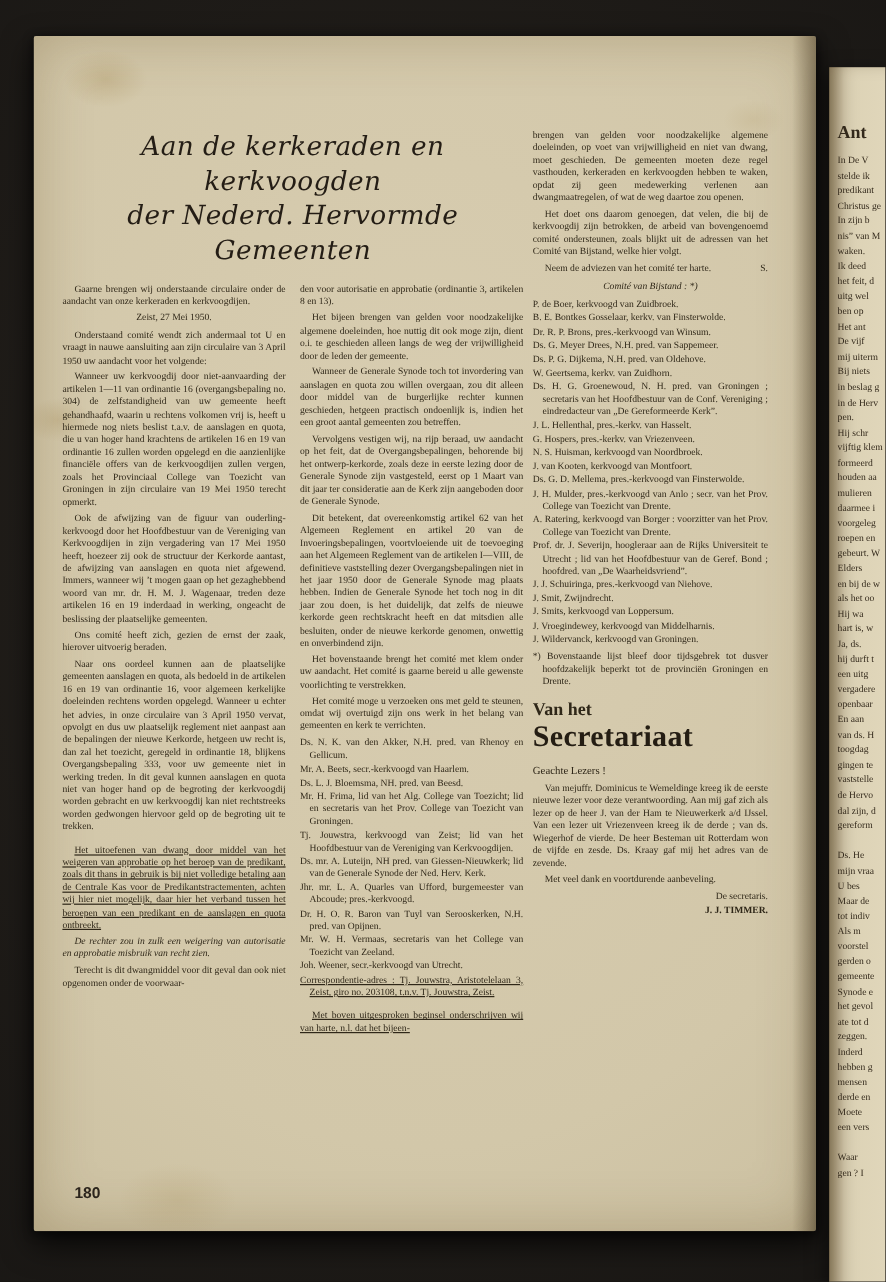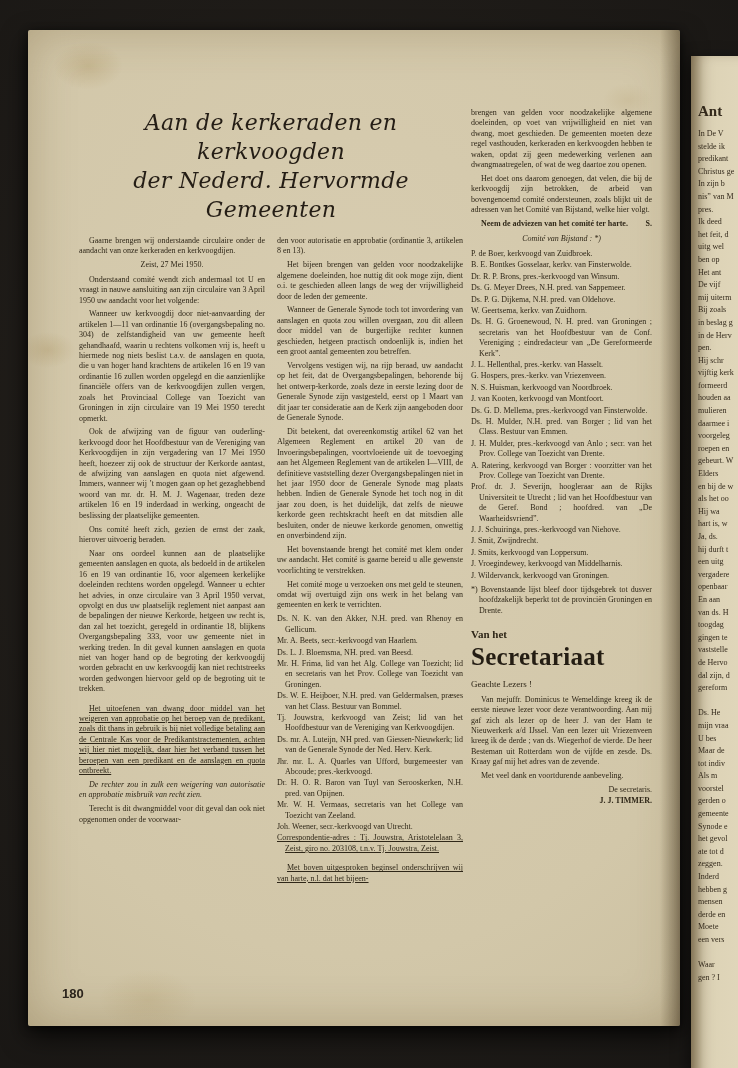--- a/index.html
+++ b/index.html
@@ -23,21 +23,21 @@
     box-shadow:
       inset 0 0 48px rgba(92,68,24,0.28),
       0 10px 26px rgba(0,0,0,0.72),
       0 2px 8px rgba(0,0,0,0.55);
   }
   .main-page::after { 
     content:""; position:absolute; top:0; right:0; width:20px; height:100%;
     background:linear-gradient(to left, rgba(38,24,4,0.38), rgba(38,24,4,0));
     border-radius:0 2px 2px 0;
   }
-  .page-inner { display:flex; gap:8px; padding:78px 28px 0 51px; }
+  .page-inner { display:flex; gap:8px; padding:78px 28px 0 24px; }
   .left-group { width:384px; }
   .two-cols { display:flex; gap:12px; }
 
   .title {
     margin:0 0 12px; text-align:center;
     font:italic 22px/29px "DejaVu Serif", serif;
     color:#241d15; letter-spacing:0.3px;
   }
   .title span { display:block; }
 
@@ -48,26 +48,26 @@
   .col3 { width:196px; }
 
   .p { margin:0 0 3.5px; text-indent:10px; }
   .noindent { text-indent:0; }
   .center { text-align:center; text-indent:0; margin:3px 0 4px; }
   .italic { font-style:italic; }
   .gap { margin-top:9px;text-decoration:underline; }
   .hang { margin:0 0 1px; padding-left:8px; text-indent:-8px; }
   .comite-head { text-align:center; font-style:italic; text-indent:0; margin:5px 0 4px; }
   .footnote { margin-top:4px; }
-  .advice { position:relative;font-weight:bold; }
+  .advice { position:relative; }
   .sig-initial { display:block; text-align:right; margin-top:-10.4px; }
   .right { text-align:right; text-indent:0; margin:0 0 1px; }
   .bold { font-weight:bold; }
 
-  .kicker { font-weight:bold; font-size:11px; line-height:13px; margin:12px 0 0; text-indent:0;font-family:Liberation Serif, serif; }
+  .kicker { font-weight:bold; font-size:15px; line-height:13px; margin:12px 0 0; text-indent:0;font-family:Liberation Serif, serif; }
   .sec-head { font:bold 25px/28px "Liberation Serif", serif; color:#241d13;
               margin:2px 0 8px; letter-spacing:0.3px; }
   .salutation { font-size:9px; margin:0 0 5px; text-indent:0; }
 
   .page-number {
     position:absolute; left:34px; bottom:26px;
     font:bold 13px/13px "Liberation Sans", sans-serif; color:#2b241c;
   }
 
   
@@ -116,21 +116,20 @@
             <p class="p">Vervolgens vestigen wij, na rijp beraad, uw aandacht op het feit, dat de Overgangsbepalingen, behorende bij het ontwerp-kerkorde, zoals deze in eerste lezing door de Generale Synode zijn vastgesteld, eerst op 1 Maart van dit jaar ter consideratie aan de Kerk zijn aangeboden door de Generale Synode.</p>
             <p class="p">Dit betekent, dat overeenkomstig artikel 62 van het Algemeen Reglement en artikel 20 van de Invoeringsbepalingen, voortvloeiende uit de toevoeging aan het Algemeen Reglement van de artikelen I—VIII, de definitieve vaststelling dezer Overgangsbepalingen niet in het jaar 1950 door de Generale Synode mag plaats hebben. Indien de Generale Synode het toch nog in dit jaar zou doen, is het duidelijk, dat zelfs de nieuwe kerkorde geen rechtskracht heeft en dat mitsdien alle besluiten, onder de nieuwe kerkorde genomen, onwettig en onverbindend zijn.</p>
             <p class="p">Het bovenstaande brengt het comité met klem onder uw aandacht. Het comité is gaarne bereid u alle gewenste voorlichting te verstrekken.</p>
             <p class="p">Het comité moge u verzoeken ons met geld te steunen, omdat wij overtuigd zijn ons werk in het belang van gemeenten en kerk te verrichten.</p>
             <div>
 
             <p class="hang">Ds. N. K. van den Akker, N.H. pred. van Rhenoy en Gellicum.</p>
                 <p class="hang">Mr. A. Beets, secr.-kerkvoogd van Haarlem.</p>
                 <p class="hang">Ds. L. J. Bloemsma, NH. pred. van Beesd.</p>
                 <p class="hang">Mr. H. Frima, lid van het Alg. College van Toezicht; lid en secretaris van het Prov. College van Toezicht van Groningen.</p>
-                <p class="hang">Ds. W. E. Heijboer, N.H. pred. van Geldermalsen, præses van het Class. Bestuur van Bommel.</p>
                 <p class="hang">Tj. Jouwstra, kerkvoogd van Zeist; lid van het Hoofdbestuur van de Vereniging van Kerkvoogdijen.</p>
                 <p class="hang">Ds. mr. A. Luteijn, NH pred. van Giessen-Nieuwkerk; lid van de Generale Synode der Ned. Herv. Kerk.</p>
                 <p class="hang">Jhr. mr. L. A. Quarles van Ufford, burgemeester van Abcoude; pres.-kerkvoogd.</p>
                 <p class="hang">Dr. H. O. R. Baron van Tuyl van Serooskerken, N.H. pred. van Opijnen.</p>
                 <p class="hang">Mr. W. H. Vermaas, secretaris van het College van Toezicht van Zeeland.</p>
                 <p class="hang">Joh. Weener, secr.-kerkvoogd van Utrecht.</p>
               </div>
             <p class="hang gap">Correspondentie-adres : Tj. Jouwstra, Aristotelelaan 3, Zeist, giro no. 203108, t.n.v. Tj. Jouwstra, Zeist.</p>
             <p class="p gap">Met boven uitgesproken beginsel onderschrijven wij van harte, n.l. dat het bijeen-</p>
           </div>
@@ -152,21 +151,20 @@
             <p class="hang">Dr. R. P. Brons, pres.-kerkvoogd van Winsum.</p>
             <p class="hang">Ds. G. Meyer Drees, N.H. pred. van Sappemeer.</p>
             <p class="hang">Ds. P. G. Dijkema, N.H. pred. van Oldehove.</p>
             <p class="hang">W. Geertsema, kerkv. van Zuidhorn.</p>
             <p class="hang">Ds. H. G. Groenewoud, N. H. pred. van Groningen ; secretaris van het Hoofdbestuur van de Conf. Vereniging ; eindredacteur van „De Gereformeerde Kerk”.</p>
             <p class="hang">J. L. Hellenthal, pres.-kerkv. van Hasselt.</p>
             <p class="hang">G. Hospers, pres.-kerkv. van Vriezenveen.</p>
             <p class="hang">N. S. Huisman, kerkvoogd van Noordbroek.</p>
             <p class="hang">J. van Kooten, kerkvoogd van Montfoort.</p>
             <p class="hang">Ds. G. D. Mellema, pres.-kerkvoogd van Finsterwolde.</p>
-            <p class="hang">Ds. H. Mulder, N.H. pred. van Borger ; lid van het Class. Bestuur van Emmen.</p>
             <p class="hang">J. H. Mulder, pres.-kerkvoogd van Anlo ; secr. van het Prov. College van Toezicht van Drente.</p>
             <p class="hang">A. Ratering, kerkvoogd van Borger : voorzitter van het Prov. College van Toezicht van Drente.</p>
             <p class="hang">Prof. dr. J. Severijn, hoogleraar aan de Rijks Universiteit te Utrecht ; lid van het Hoofdbestuur van de Geref. Bond ; hoofdred. van „De Waarheidsvriend”.</p>
             <p class="hang">J. J. Schuiringa, pres.-kerkvoogd van Niehove.</p>
             <p class="hang">J. Smit, Zwijndrecht.</p>
             <p class="hang">J. Smits, kerkvoogd van Loppersum.</p>
             <p class="hang">J. Vroegindewey, kerkvoogd van Middelharnis.</p>
             <p class="hang">J. Wildervanck, kerkvoogd van Groningen.</p>
           </div>
         <p class="hang footnote">*) Bovenstaande lijst bleef door tijdsgebrek tot dusver hoofdzakelijk beperkt tot de provinciën Groningen en Drente.</p>
@@ -189,34 +187,34 @@
   <div class="next-page">
     <div class="np-head">Ant</div>
     <div>
 
     <div class="np-line">In De V</div>
         <div class="np-line">stelde ik</div>
         <div class="np-line">predikant</div>
         <div class="np-line">Christus ge</div>
         <div class="np-line">In zijn b</div>
         <div class="np-line">nis” van M</div>
-        <div class="np-line">pres.</div>
+        <div class="np-line">waken.</div>
         <div class="np-line">Ik deed</div>
         <div class="np-line">het feit, d</div>
         <div class="np-line">uitg wel</div>
         <div class="np-line">ben op</div>
         <div class="np-line">Het ant</div>
         <div class="np-line">De vijf</div>
         <div class="np-line">mij uiterm</div>
-        <div class="np-line">Bij zoals</div>
+        <div class="np-line">Bij niets</div>
         <div class="np-line">in beslag g</div>
         <div class="np-line">in de Herv</div>
         <div class="np-line">pen.</div>
         <div class="np-line">Hij schr</div>
-        <div class="np-line">vijftig kerk</div>
+        <div class="np-line">vijftig klem</div>
         <div class="np-line">formeerd</div>
         <div class="np-line">houden aa</div>
         <div class="np-line">mulieren</div>
         <div class="np-line">daarmee i</div>
         <div class="np-line">voorgeleg</div>
         <div class="np-line">roepen en</div>
         <div class="np-line">gebeurt. W</div>
         <div class="np-line">Elders</div>
         <div class="np-line">en bij de w</div>
         <div class="np-line">als het oo</div>

